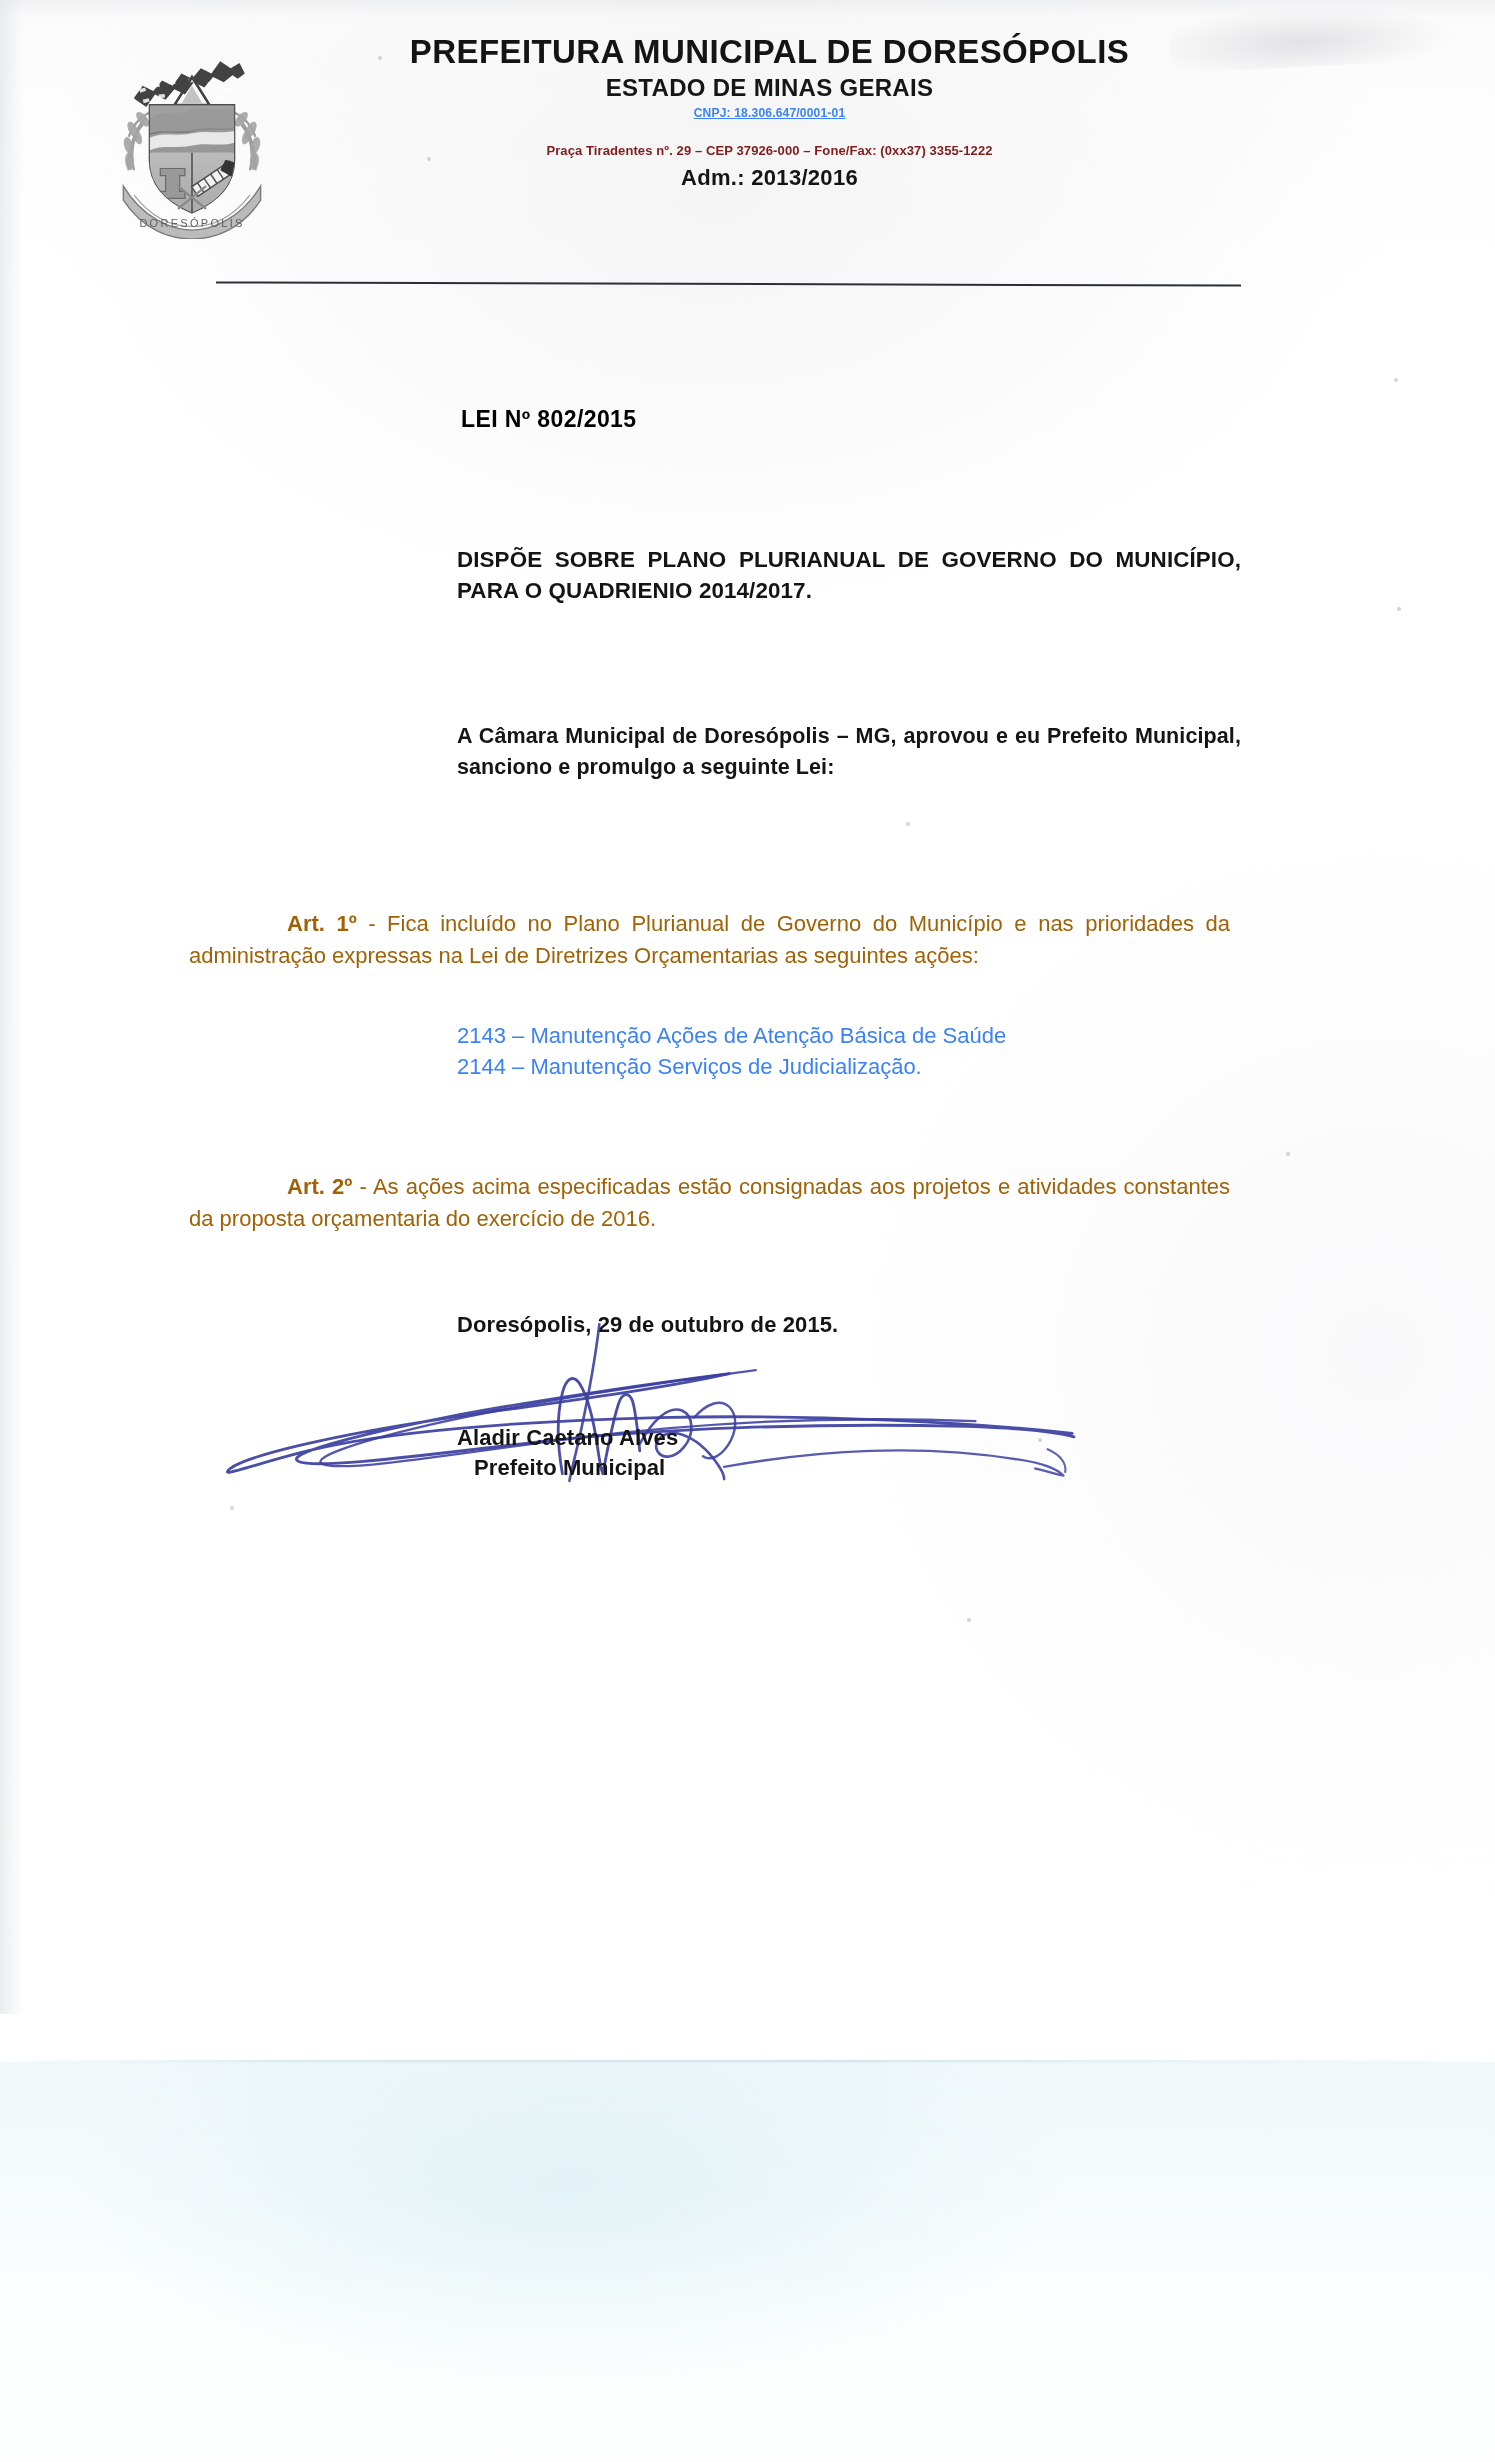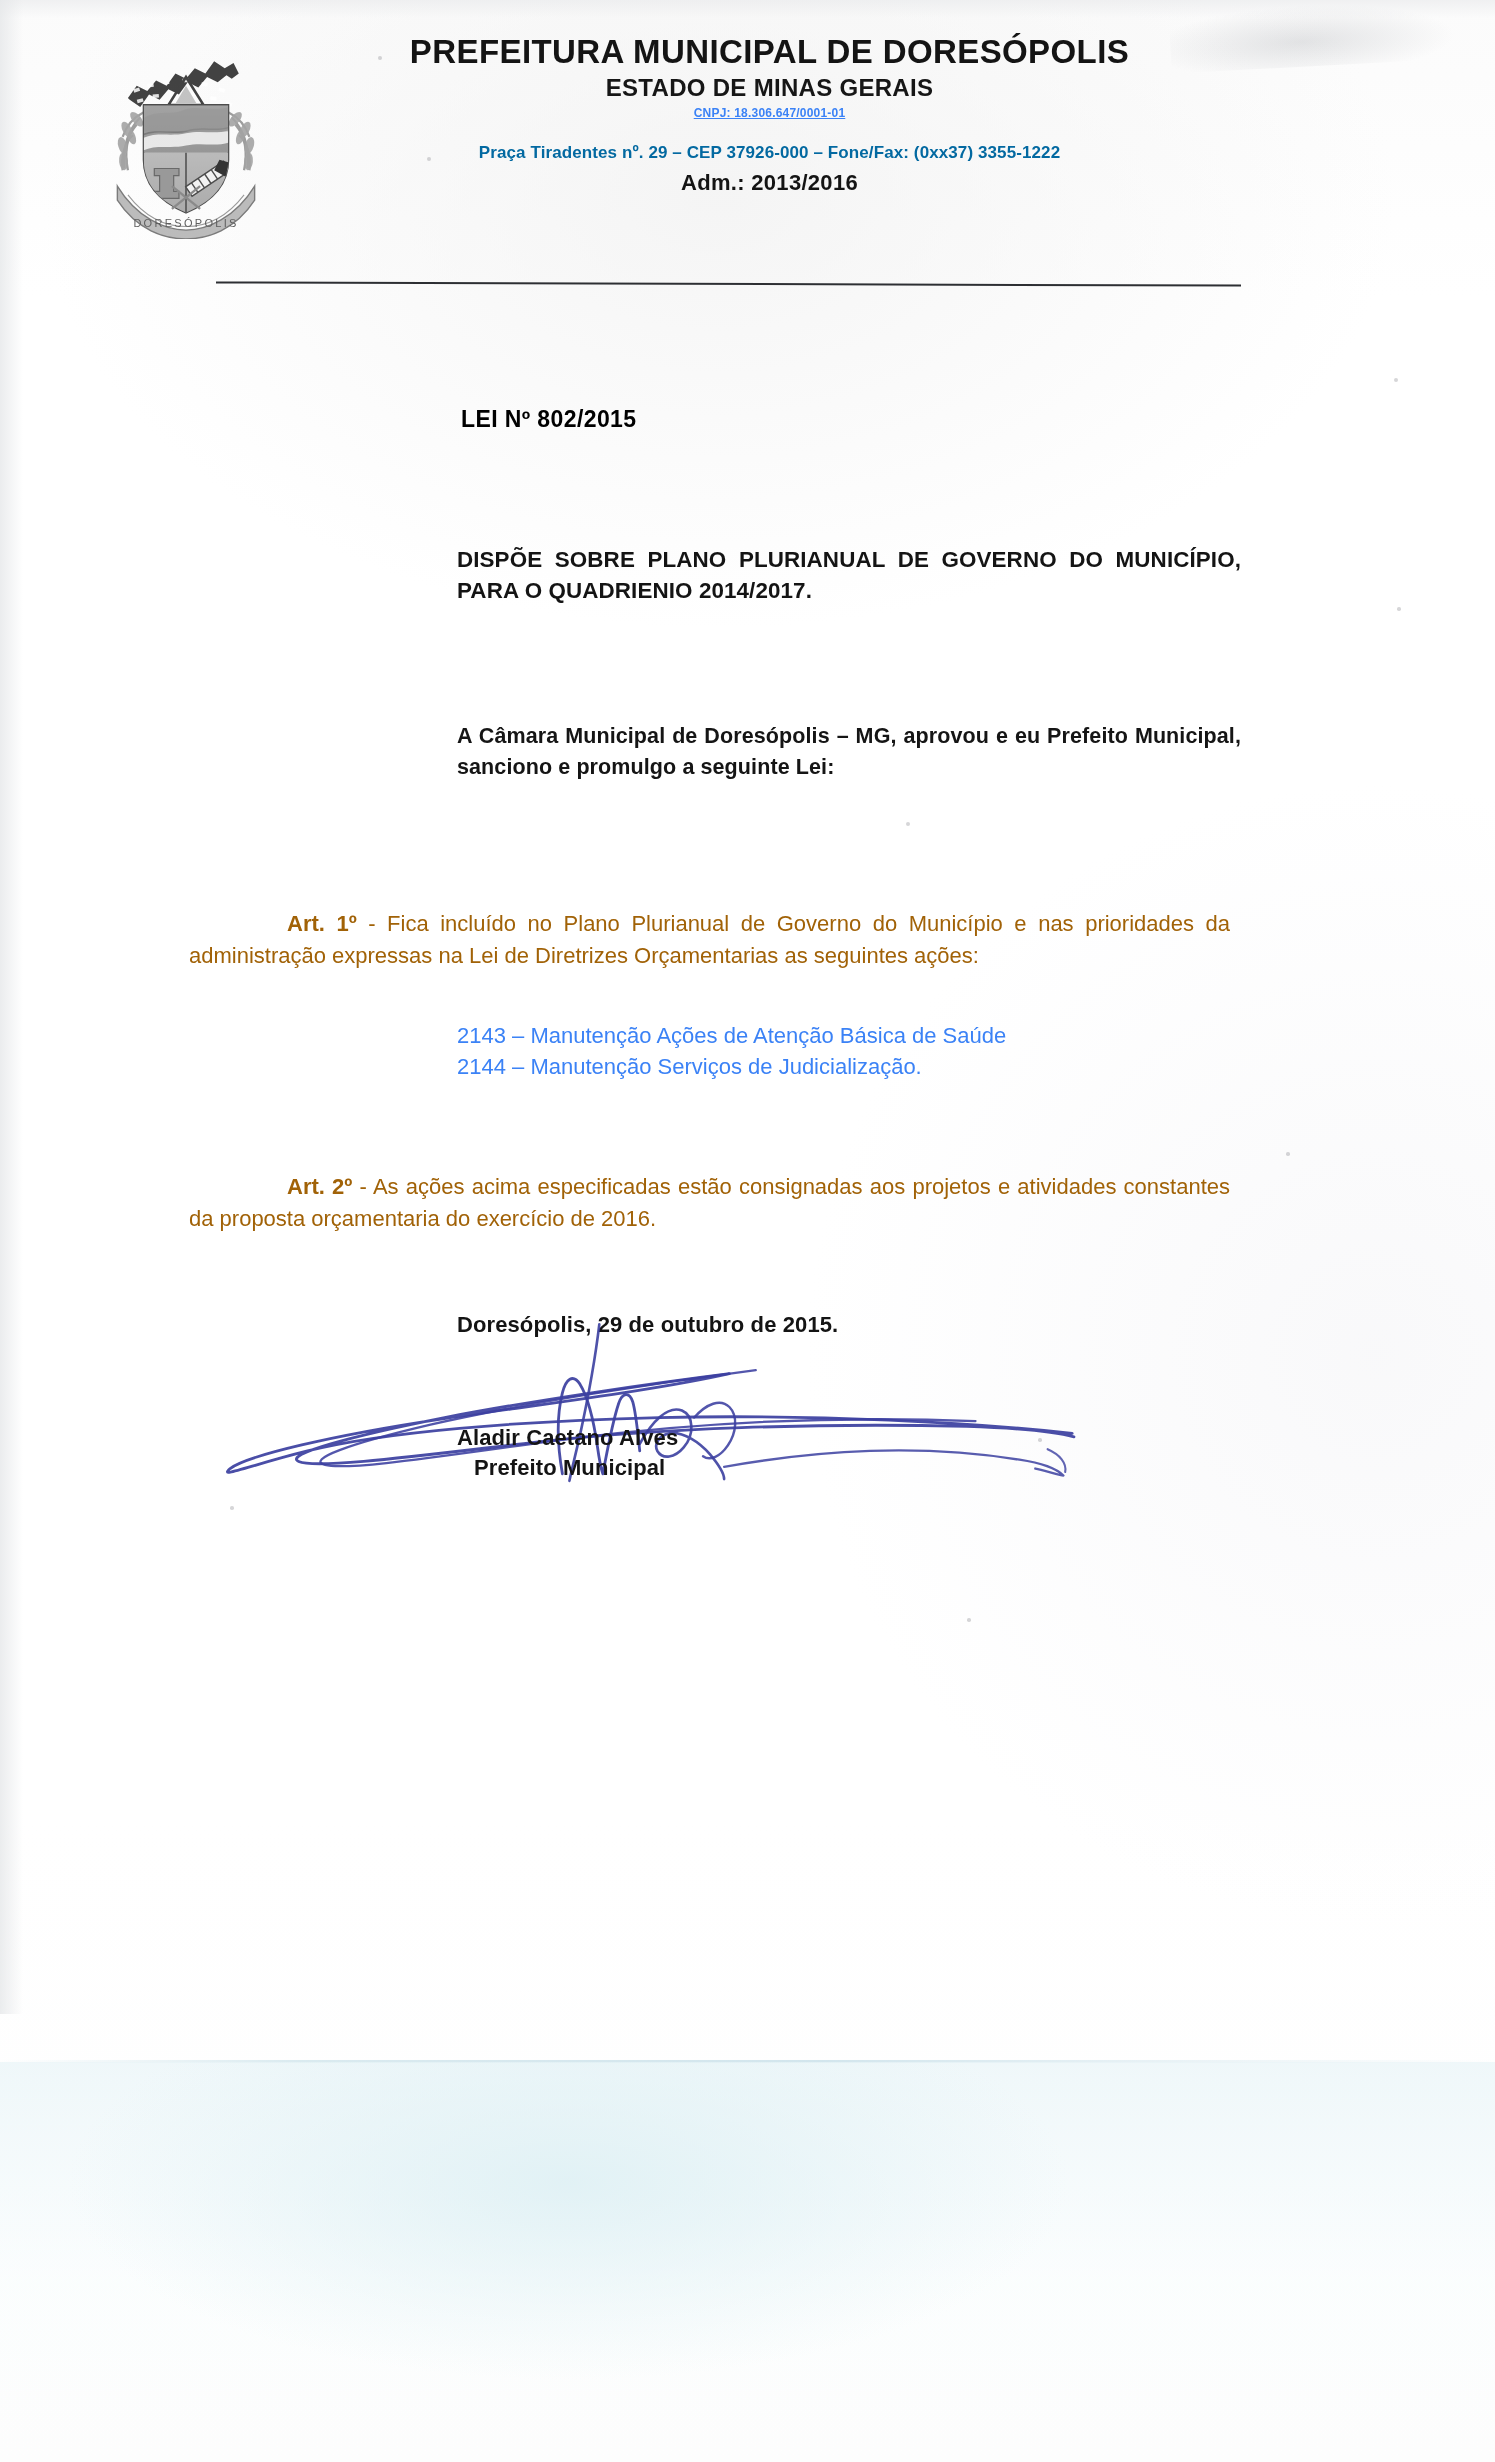--- a/index.html
+++ b/index.html
@@ -72,21 +72,21 @@
   .speck { position: absolute; background: rgba(120,120,126,0.30); border-radius: 50%; pointer-events: none; }
 
   
   .letterhead {
     position: absolute;
     left: 0; top: 35px;
     width: 1495px;
   }
   .crest {
     position: absolute;
-    left: 98px; top: 19.3px;
+    left: 104px; top: 19.3px;
     width: 176px; height: 185px;
   }
   .crest svg { display: block; width: 176px; height: 185px; opacity: 0.9; }
 
   .head-text {
     position: absolute;
     left: 290px; top: 0;
     width: 959px;
     text-align: center;
   }
@@ -108,25 +108,25 @@
   }
   .org-cnpj {
     font-size: 12px;
     font-weight: bold;
     letter-spacing: 0.2px;
     margin: 0 0 23px 0;
     color: #3b82f6;
     text-decoration: underline;
   }
   .org-address {
-    font-size: 17px;
+    font-size: 13px;
     font-weight: bold;
     letter-spacing: 0.1px;
     margin: 0 0 7px 0;
-    color: #0369a1;
+    color: #7f1d1d;
   }
   .org-adm {
     font-size: 22px;
     font-weight: bold;
     letter-spacing: 0.3px;
     margin: 0;
     color: #141414;
   }
 
   .header-rule {

